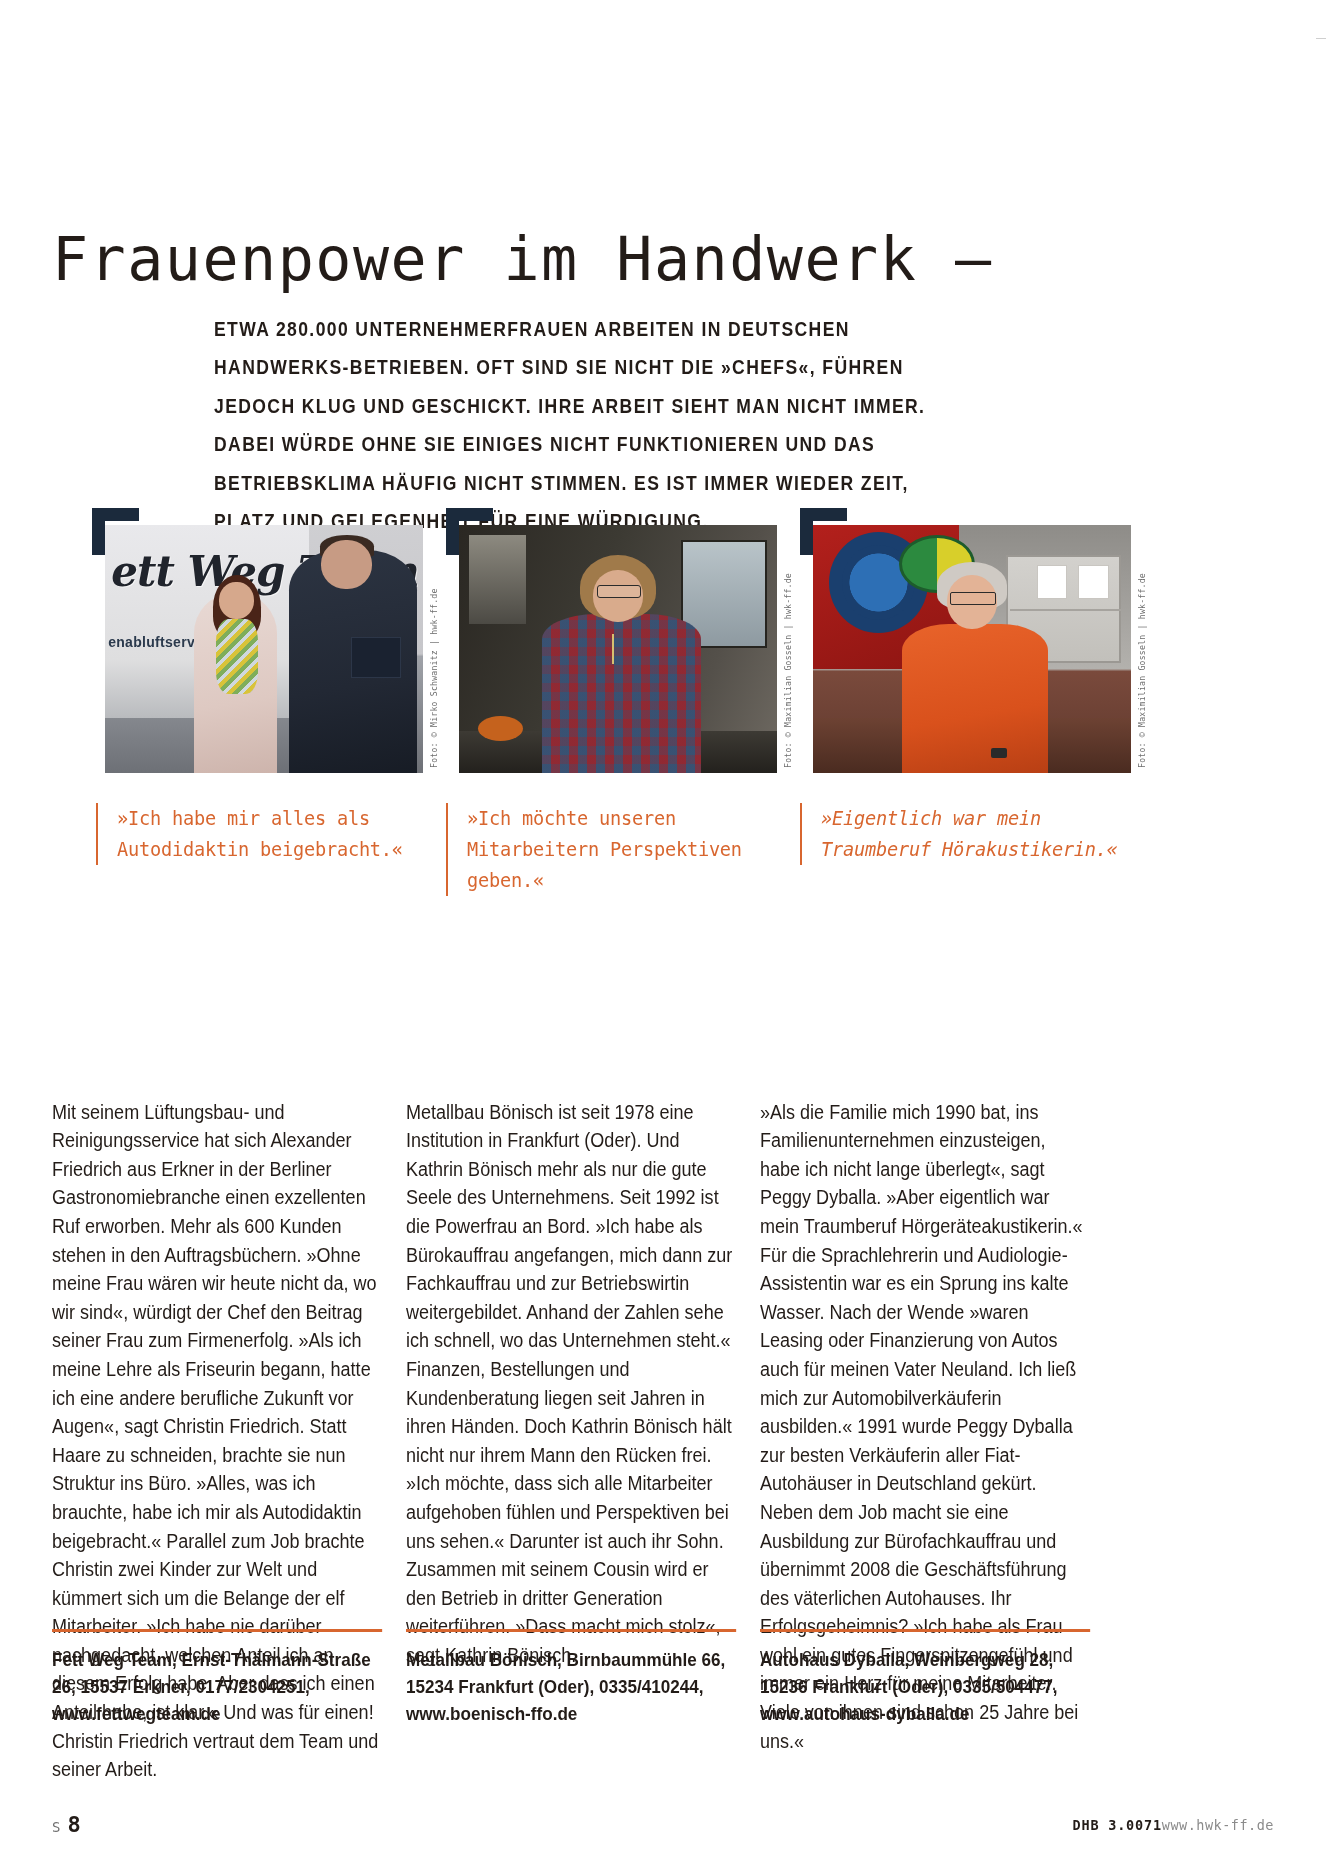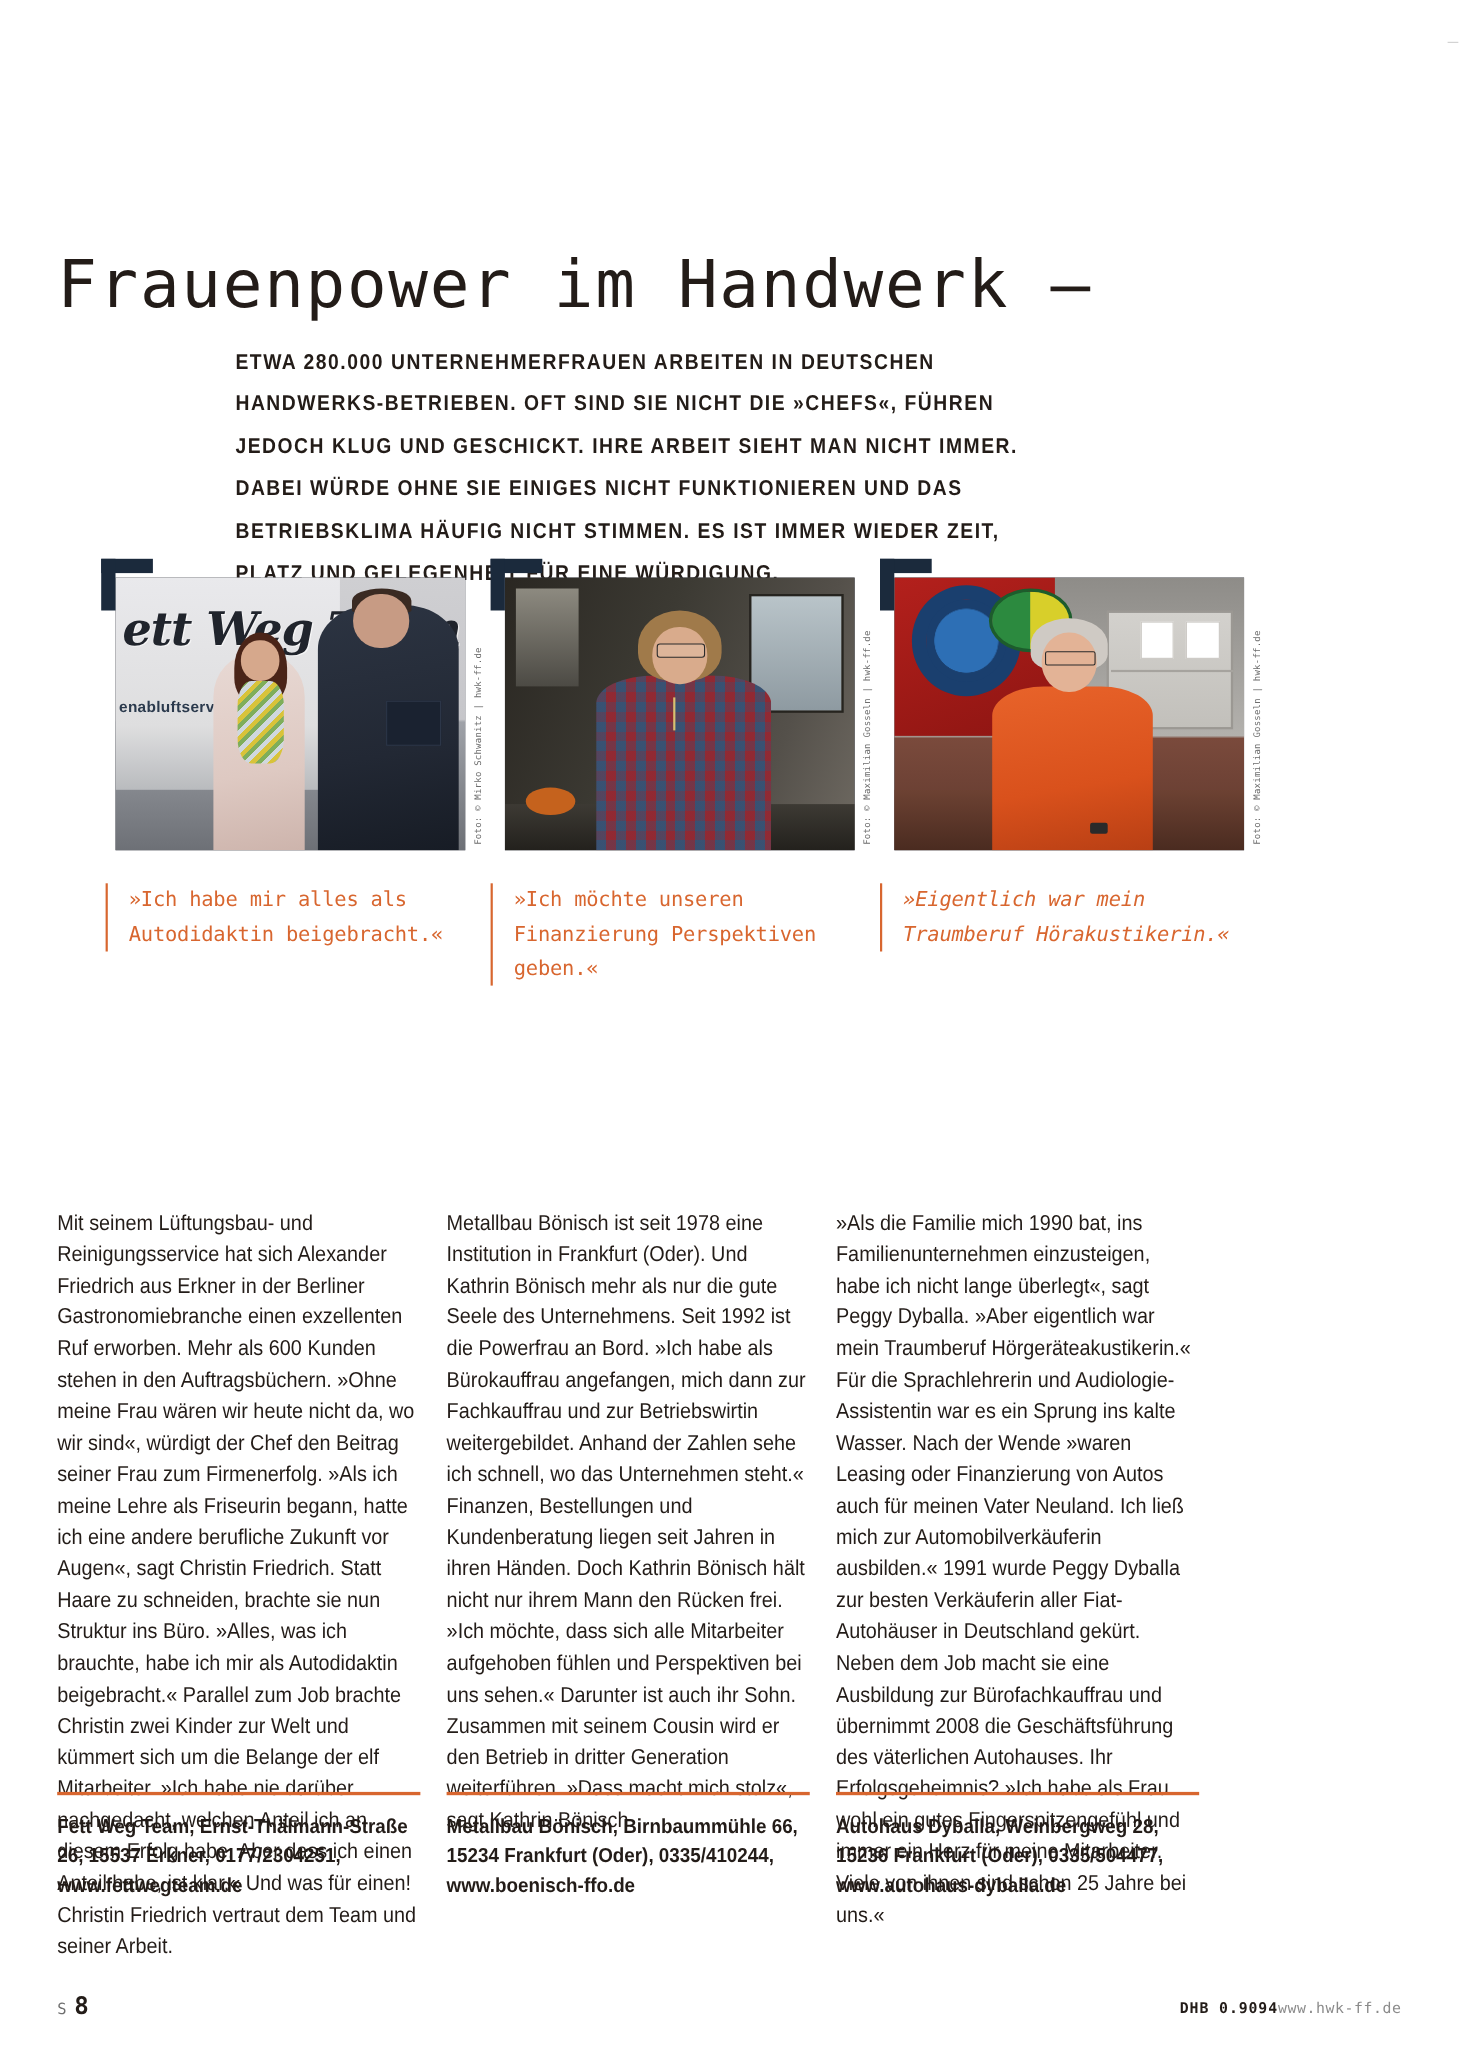--- a/index.html
+++ b/index.html
@@ -452,21 +452,21 @@
         <div class="p3-glass"></div>
         <div class="p3-watch"></div>
       </div>
       <figcaption class="credit">Foto: © Maximilian Gosseln | hwk-ff.de</figcaption>
     </figure>
 
   </div>
 
   <div class="quotes">
     <blockquote class="quote q1">»Ich habe mir alles als Autodidaktin beigebracht.«</blockquote>
-    <blockquote class="quote q2">»Ich möchte unseren Finanzierung Perspektiven geben.«</blockquote>
+    <blockquote class="quote q2">»Ich möchte unseren Mitarbeitern Perspektiven geben.«</blockquote>
     <blockquote class="quote q3">»Eigentlich war mein Traumberuf Hörakustikerin.«</blockquote>
   </div>
 
   <div class="cols">
 
     <div class="col c1">
       <p class="bodytext">Mit seinem Lüftungsbau- und Reinigungsservice hat sich Alexander Friedrich aus Erkner in der Berliner Gastronomiebranche einen exzellenten Ruf erworben. Mehr als 600 Kunden stehen in den Auftragsbüchern. »Ohne meine Frau wären wir heute nicht da, wo wir sind«, würdigt der Chef den Beitrag seiner Frau zum Firmenerfolg. »Als ich meine Lehre als Friseurin begann, hatte ich eine andere berufliche Zukunft vor Augen«, sagt Christin Friedrich. Statt Haare zu schneiden, brachte sie nun Struktur ins Büro. »Alles, was ich brauchte, habe ich mir als Autodidaktin beigebracht.« Parallel zum Job brachte Christin zwei Kinder zur Welt und kümmert sich um die Belange der elf Mitarbeiter. »Ich habe nie darüber nachgedacht, welchen Anteil ich an diesem Erfolg habe. Aber dass ich einen Anteil habe, ist klar.« Und was für einen! Christin Friedrich vertraut dem Team und seiner Arbeit.</p>
       <div class="contact">Fett Weg Team, Ernst-Thälmann-Straße 26, 15537 Erkner, 0177/2304251, www.fettwegteam.de</div>
     </div>
 
@@ -480,16 +480,16 @@
       <div class="contact">Autohaus Dyballa, Weinbergweg 28, 15236 Frankfurt (Oder), 0335/504477, www.autohaus-dyballa.de</div>
     </div>
 
   </div>
 
   <div class="footer-left">
     <span class="footer-s">S</span><span class="footer-page">8</span>
   </div>
 
   <div class="footer-right">
-    <span class="footer-issue">DHB 0.9094</span><span class="footer-url">www.hwk-ff.de</span>
+    <span class="footer-issue">DHB 3.0071</span><span class="footer-url">www.hwk-ff.de</span>
   </div>
 
 </div>
 
 </body></html>

